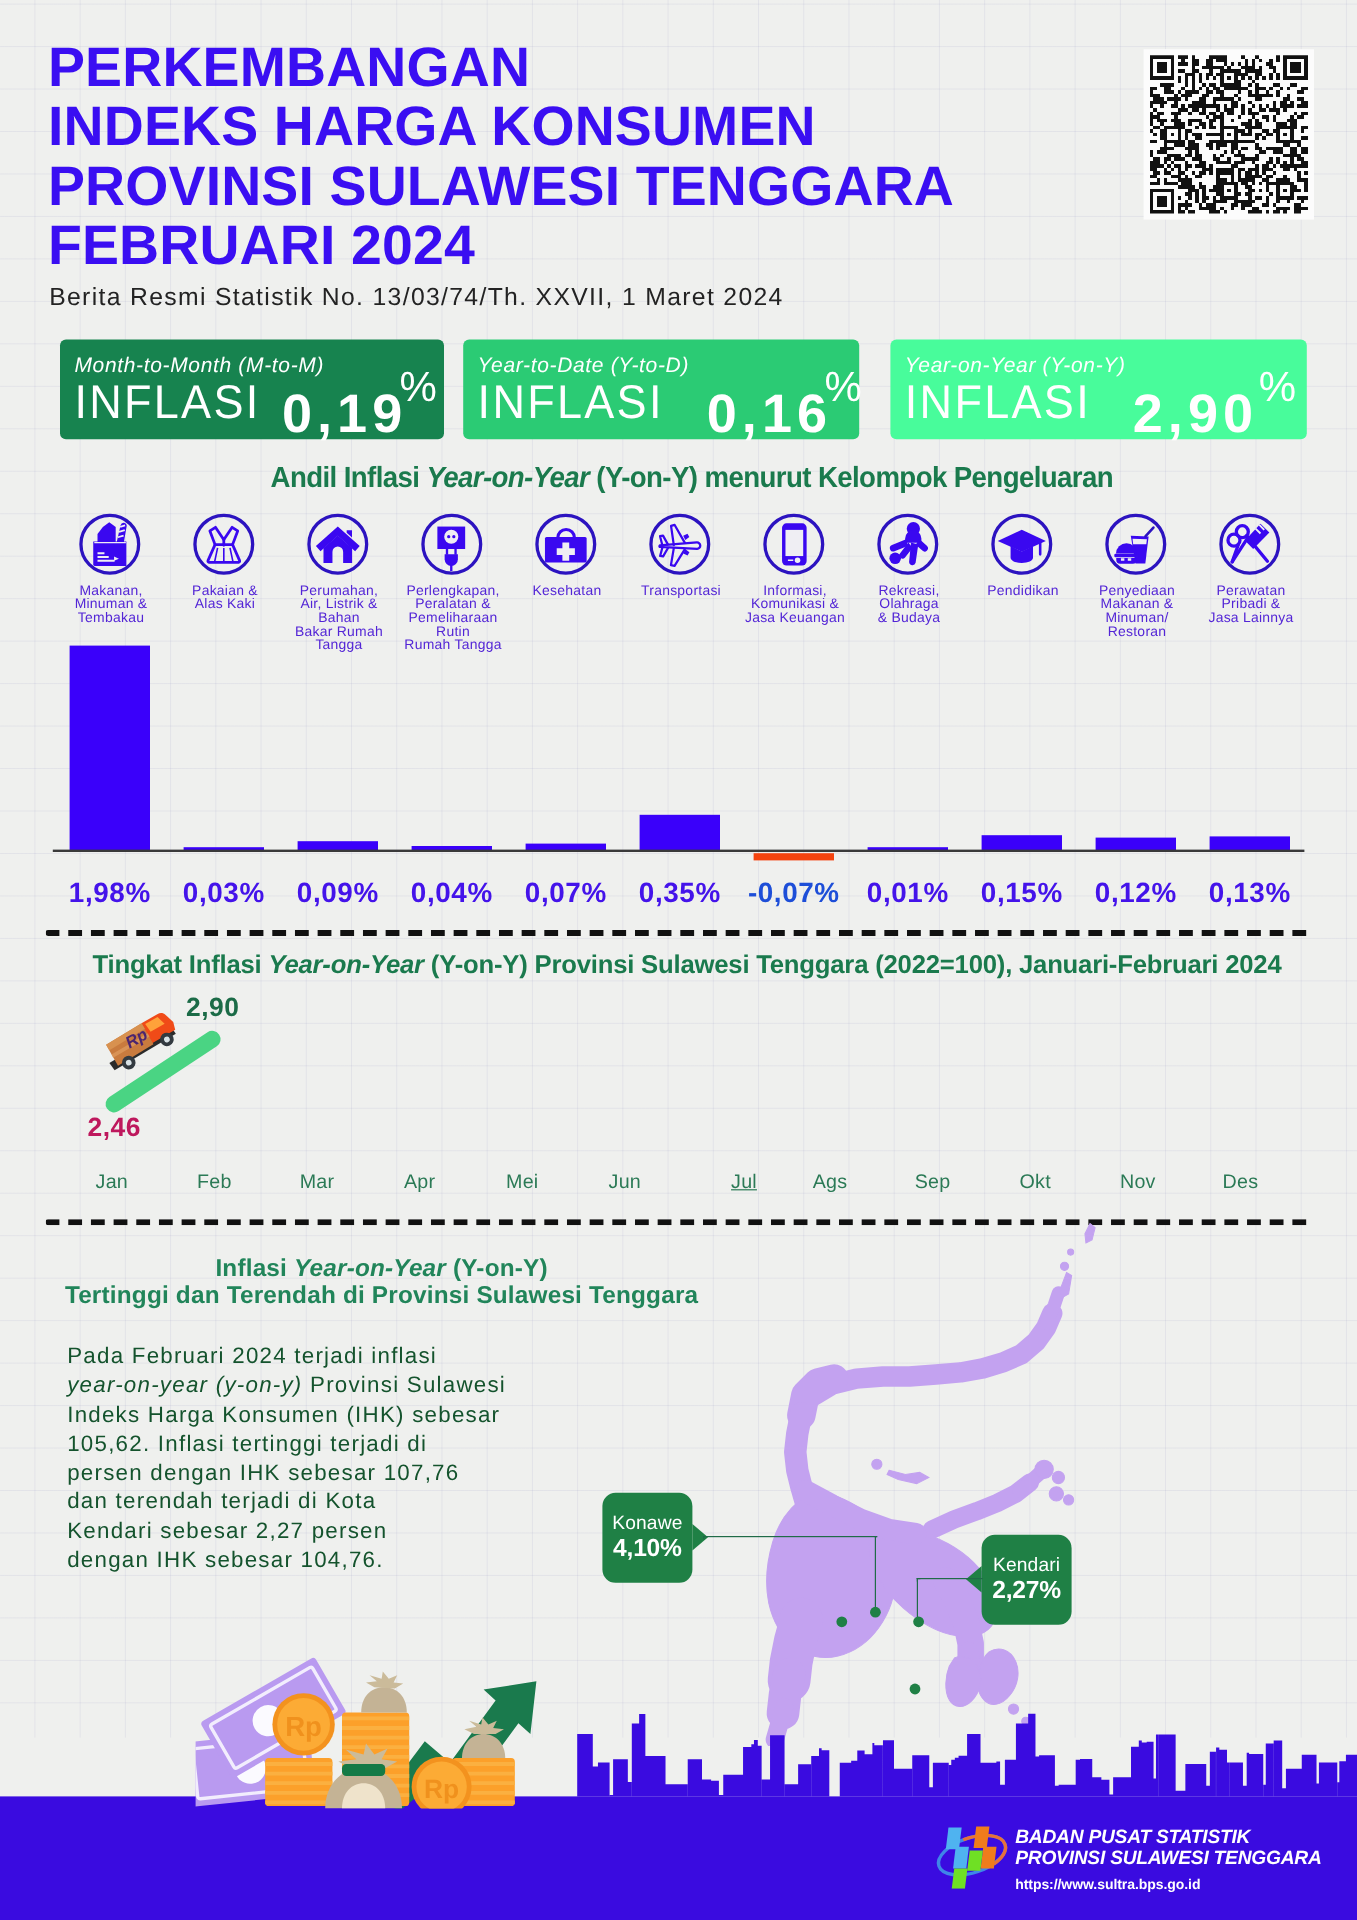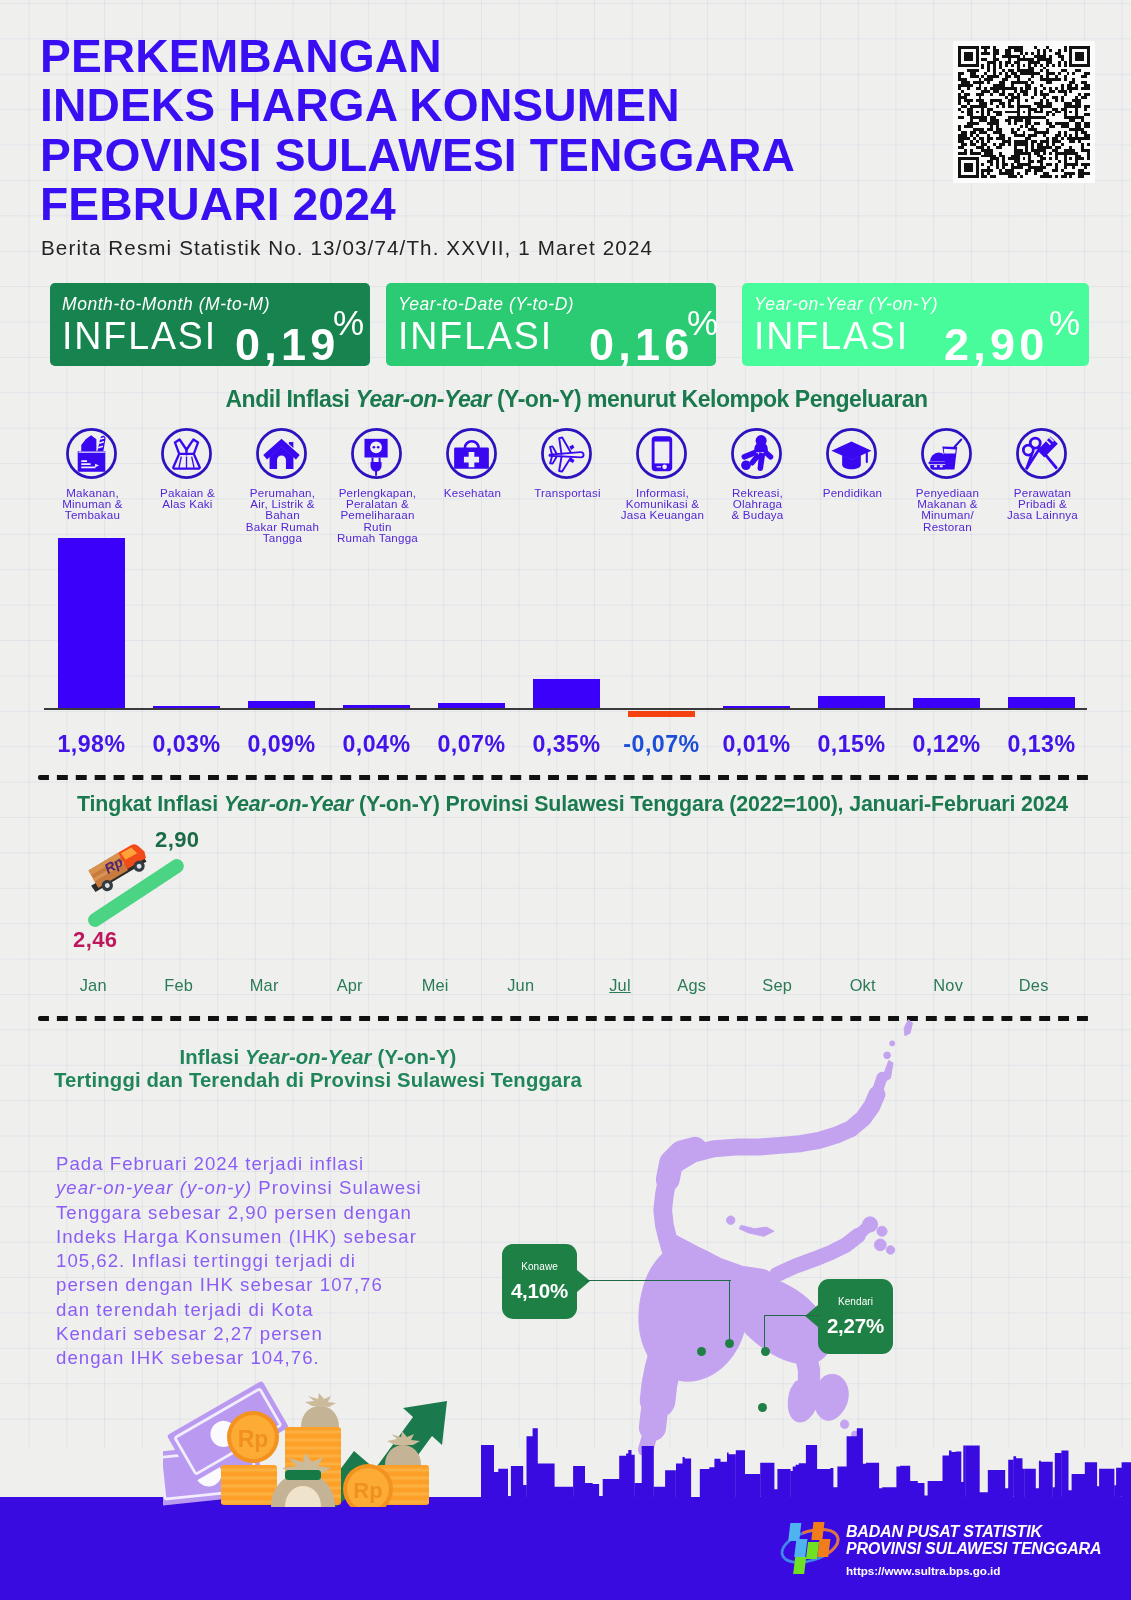--- a/index.html
+++ b/index.html
@@ -64,28 +64,28 @@
   #t290{position:absolute;left:155px;top:827px;color:#1b6b47;font-size:22px;font-weight:bold;letter-spacing:0.4px;}
   #t246{position:absolute;left:73px;top:927px;color:#be185d;font-size:22px;font-weight:bold;letter-spacing:0.4px;}
   #truck{position:absolute;left:81px;top:838px;width:73px;height:58px;}
   
   .mlabel{position:absolute;top:976px;width:90px;text-align:center;color:#2b7a56;font-size:16.4px;letter-spacing:0.2px;}
 
   
   #b-title{position:absolute;left:33px;top:1045.5px;width:570px;color:#21855a;
     font-size:20.3px;font-weight:bold;line-height:23.2px;text-align:center;letter-spacing:0.16px;}
   #b-title i{font-style:italic;}
-  #b-body{position:absolute;left:56px;top:1152px;width:430px;color:#8b5cf6;
+  #b-body{position:absolute;left:56px;top:1118px;width:430px;color:#14532d;
     font-size:18.6px;line-height:24.25px;letter-spacing:1.04px;}
   #b-body i{font-style:italic;}
 
   
 
   .callout{position:absolute;width:75px;height:75px;background:#1f8045;border-radius:11px;color:#fff;text-align:center;}
-  .callout .nm{position:absolute;left:0;width:75px;top:17px;font-size:10px;letter-spacing:0.1px;}
+  .callout .nm{position:absolute;left:0;width:75px;top:17px;font-size:16px;letter-spacing:0.1px;}
   .callout .vl{position:absolute;left:0;width:75px;top:35px;font-size:20.5px;font-weight:bold;letter-spacing:-0.2px;}
   .cnib{position:absolute;width:0;height:0;}
   .cline{position:absolute;background:#1f6b48;}
   .cdot{position:absolute;width:9px;height:9px;border-radius:50%;background:#1f8045;margin-left:-4.5px;margin-top:-4.5px;}
 
 
   
   #map{position:absolute;left:610px;top:1016px;width:340px;height:439px;}
   #map svg{display:block;}
   .cline{position:absolute;background:none;border-left:1.4px solid #1f6b48;border-top:1.4px solid #1f6b48;}
@@ -343,21 +343,20 @@
 
   <div class="dashed" style="top:1016px"></div>
 
   <div id="b-title">
     <span>Inflasi </span><i>Year-on-Year</i><span> (Y-on-Y)</span><br>
     <span>Tertinggi dan Terendah di Provinsi Sulawesi Tenggara</span>
   </div>
   <div id="b-body">
       <div><span>Pada Februari 2024 terjadi inflasi</span></div>
       <div><i>year-on-year (y-on-y)</i><span> Provinsi Sulawesi</span></div>
-      <div><span>Tenggara sebesar 2,90 persen dengan</span></div>
       <div><span>Indeks Harga Konsumen (IHK) sebesar</span></div>
       <div><span>105,62. Inflasi tertinggi terjadi di</span></div>
       <div><span>persen dengan IHK sebesar 107,76</span></div>
       <div><span>dan terendah terjadi di Kota</span></div>
       <div><span>Kendari sebesar 2,27 persen</span></div>
       <div><span>dengan IHK sebesar 104,76.</span></div>
     </div>
 
   <div id="map">
       <svg viewBox="0 -26 400 516" width="340" height="439" xmlns="http://www.w3.org/2000/svg">

